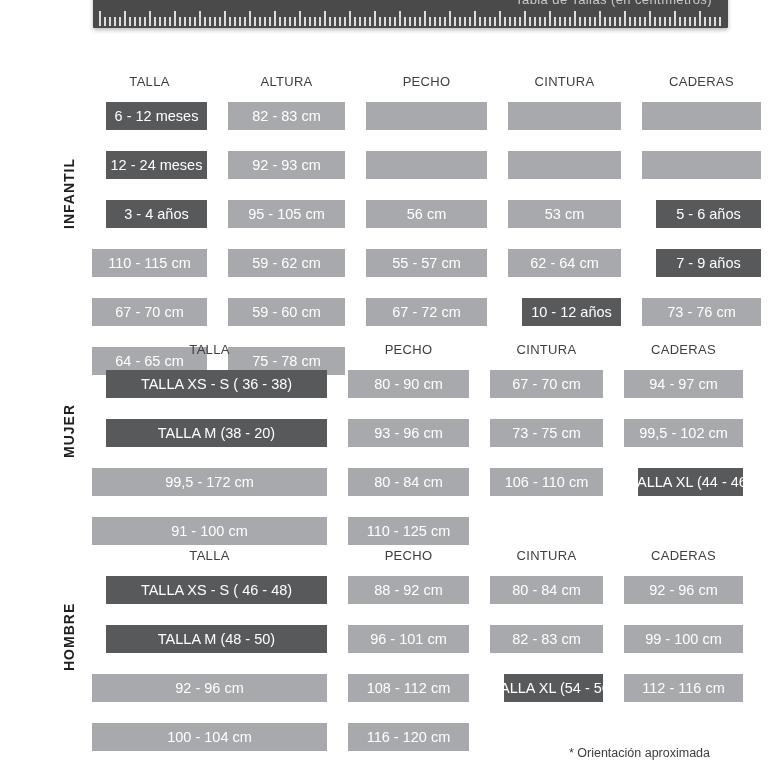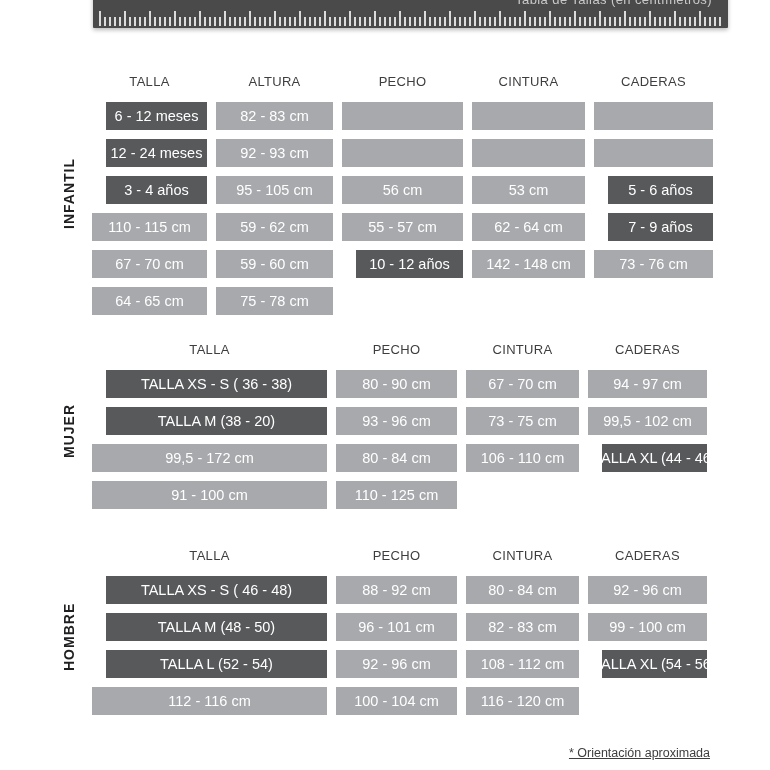--- a/index.html
+++ b/index.html
@@ -37,21 +37,21 @@
       var(--ruler-tick, #dcdcdc) 0 2px, transparent 2px 5px);
   }
   .ticks-tall {
     bottom: 2px; height: 15px;
     background: repeating-linear-gradient(90deg,
       var(--ruler-tick, #dcdcdc) 0 2px, transparent 2px 25px);
   }
 
   
   .tbl { position: absolute; left: 92px; width: 597px; }
-  .grid { display: grid; gap: 9px; }
+  .grid { display: grid; gap: 21px; }
   .cols-5 { grid-template-columns: 115px 117px 121px 113px 119px; }
   .cols-4 { grid-template-columns: 235px 121px 113px 119px; }
   .thead { margin-bottom: 12px; }
   .th {
     height: 18px;
     display: flex; align-items: center; justify-content: center;
     font-size: 13px;
     letter-spacing: 0.3px;
     color: var(--header-text, #3e3e40);
   }
@@ -84,21 +84,20 @@
   .t-infantil { top: 72px; }
   .t-mujer    { top: 340px; }
   .t-hombre   { top: 546px; }
 
   
   .footnote {
     position: absolute;
     right: 60px; top: 746px;
     font-size: 12.5px;
     color: var(--header-text, #3e3e40);
-    text-decoration: underline;
   }
 </style>
 </head>
 <body>
 
 <header class="ruler">
   <div class="ruler-title">Tabla de Tallas (en centímetros)</div>
   <div class="ticks ticks-small"></div>
   <div class="ticks ticks-tall"></div>
 </header>
@@ -128,22 +127,22 @@
       <div class="td light">56 cm</div>
       <div class="td light">53 cm</div>
       <div class="td dark">5 - 6 años</div>
       <div class="td light">110 - 115 cm</div>
       <div class="td light">59 - 62 cm</div>
       <div class="td light">55 - 57 cm</div>
       <div class="td light">62 - 64 cm</div>
       <div class="td dark">7 - 9 años</div>
       <div class="td light">67 - 70 cm</div>
       <div class="td light">59 - 60 cm</div>
+      <div class="td light">67 - 72 cm</div>
       <div class="td dark">10 - 12 años</div>
-      <div class="td light">142 - 148 cm</div>
       <div class="td light">73 - 76 cm</div>
       <div class="td light">64 - 65 cm</div>
       <div class="td light">75 - 78 cm</div>
     </div>
 </section>
 
 <section class="tbl t-mujer">
   <div class="side-label">MUJER</div>
   <div class="thead grid cols-4">
       <div class="th">TALLA</div>
@@ -179,21 +178,20 @@
     </div>
   <div class="tbody grid cols-4">
       <div class="td dark">TALLA XS - S ( 46 - 48)</div>
       <div class="td light">88 - 92 cm</div>
       <div class="td light">80 - 84 cm</div>
       <div class="td light">92 - 96 cm</div>
       <div class="td dark">TALLA M (48 - 50)</div>
       <div class="td light">96 - 101 cm</div>
       <div class="td light">82 - 83 cm</div>
       <div class="td light">99 - 100 cm</div>
-      <div class="td dark">TALLA L (52 - 54)</div>
       <div class="td light">92 - 96 cm</div>
       <div class="td light">108 - 112 cm</div>
       <div class="td dark">TALLA XL (54 - 56)</div>
       <div class="td light">112 - 116 cm</div>
       <div class="td light">100 - 104 cm</div>
       <div class="td light">116 - 120 cm</div>
     </div>
 </section>
 
 <div class="footnote">* Orientación aproximada</div>

